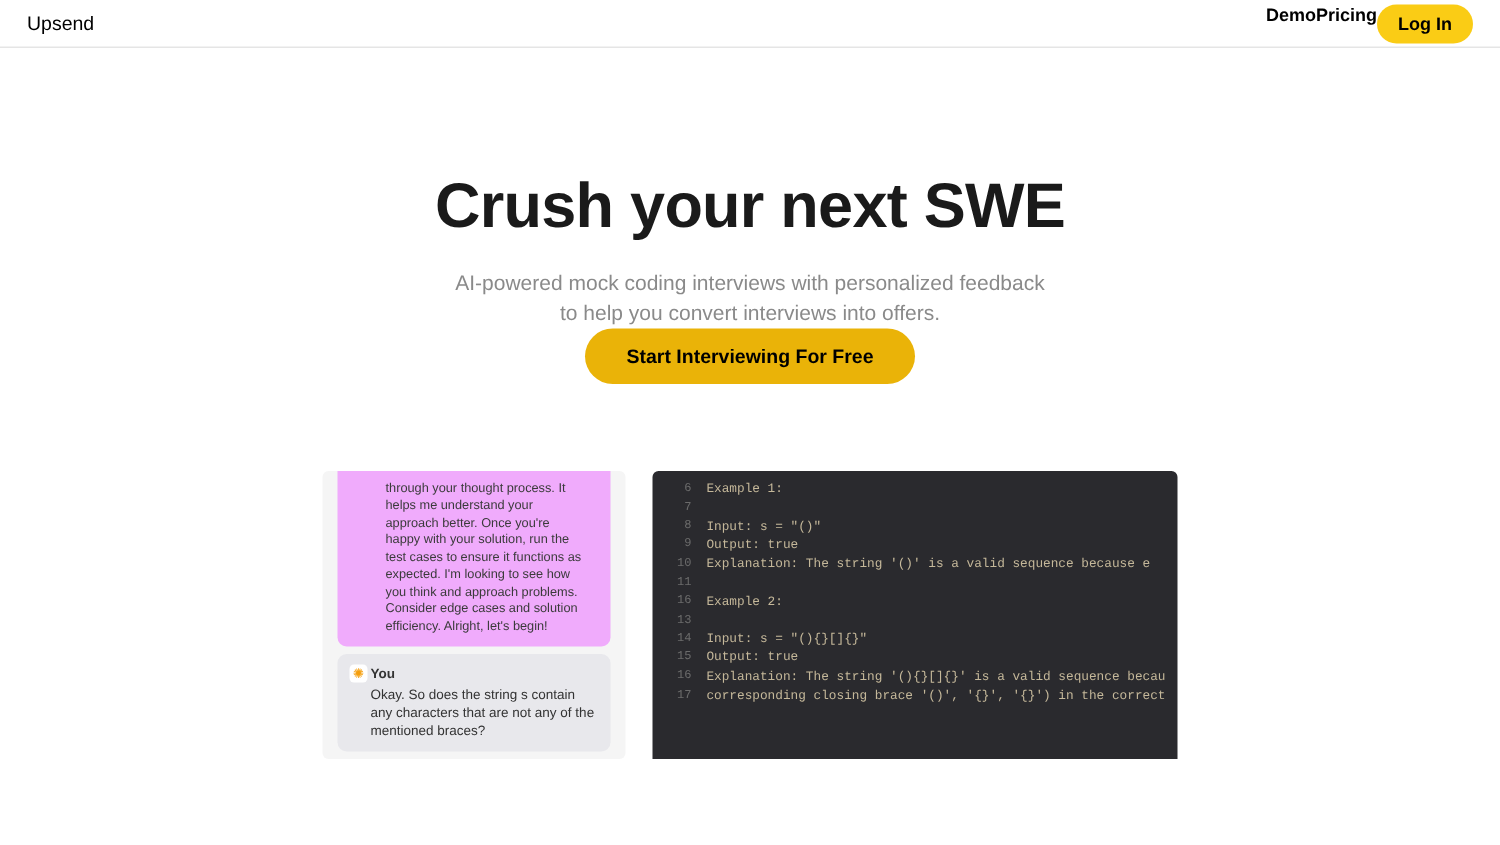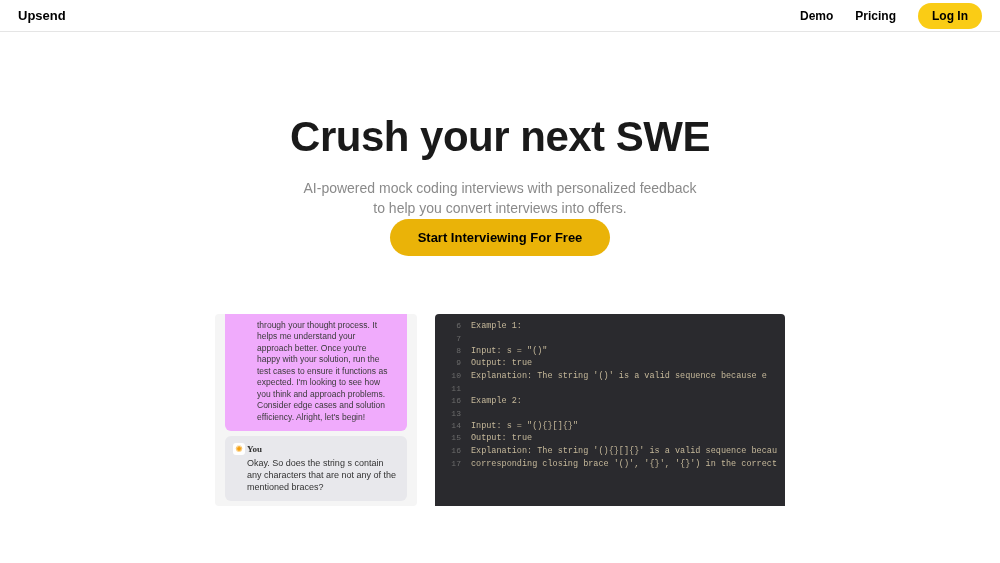--- a/index.html
+++ b/index.html
@@ -1,32 +1,32 @@
 <!DOCTYPE html>
 <html><head>
 <meta charset="utf-8">
 <style>
 * { margin: 0; padding: 0; box-sizing: border-box; }
 body { font-family: -apple-system, BlinkMacSystemFont, 'Segoe UI', Helvetica, Arial, sans-serif; background: #fff; width: 1000px; height: 563px; overflow: hidden; }
 .header { display: flex; justify-content: space-between; align-items: center; padding: 8px 18px; border-bottom: 1px solid #e5e5e5; height: 32px; }
-.logo { font-weight: 700; font-size: 13px; color: #000; }
-.nav { display: flex; align-items: center; gap: 22px; }
+.logo { font-weight: 400; font-size: 13px; color: #000; }
+.nav { display: flex; align-items: flex-start; }
 .nav-link { font-size: 12px; font-weight: 600; color: #000; cursor: pointer; }
 .login-btn { background: #facc15; color: #000; font-size: 12px; font-weight: 600; padding: 6px 14px; border-radius: 14px; cursor: pointer; border: none; }
 .hero { text-align: center; padding-top: 82px; }
 .hero h1 { font-size: 42px; font-weight: 800; color: #1a1a1a; line-height: 1.1; letter-spacing: -0.5px; }
 .hero p { font-size: 14px; color: #8a8a8a; margin-top: 18px; line-height: 1.45; }
 .cta-btn { background: #eab308; color: #000; font-size: 13px; font-weight: 600; padding: 11px 28px; border-radius: 22px; cursor: pointer; border: none; display: inline-block; }
 .preview-container { display: flex; gap: 18px; padding: 0 215px; margin-top: 58px; }
 .preview-left { flex: 1; background: #f5f5f5; border-radius: 4px; padding: 0; overflow: hidden; font-size: 9px; }
 .preview-right { flex: 1; display: flex; flex-direction: column; }
 .chat-bubble { padding: 7px 10px; border-radius: 6px; margin: 5px 10px; position: relative; line-height: 1.35; }
 .chat-top { background: #f0abfc; margin-top: 0; border-radius: 0 0 6px 6px; padding: 6px 19px 8px 32px; color: #3a3a3a; font-size: 8.5px; }
 .chat-you { background: #e8e8ec; color: #333; }
-.chat-header { font-weight: 700; font-size: 9px; margin-bottom: 2px; font-family: Liberation Serif, serif; }
+.chat-header { font-weight: 700; font-size: 9px; margin-bottom: 2px; }
 .chat-icon { position: absolute; left: 8px; top: 7px; width: 12px; height: 12px; border-radius: 3px; display: flex; align-items: center; justify-content: center; font-size: 9px; }
 .chat-icon-you { background: #fff; color: #f59e0b; }
 .chat-body { padding-left: 22px; position: relative; }
 .code-panel { background: #2a2a2e; color: #c5b89a; font-family: 'Courier New', monospace; font-size: 8.5px; padding: 6px 0; border-radius: 4px 4px 0 0; flex: 1; overflow: hidden; line-height: 1.5; }
 .code-line { display: flex; padding: 0 8px; }
 .line-num { color: #6b6b6b; width: 18px; text-align: right; margin-right: 10px; font-size: 8px; }
 .line-txt { color: #c5b89a; white-space: nowrap; }
 </style>
 </head>
 <body>

